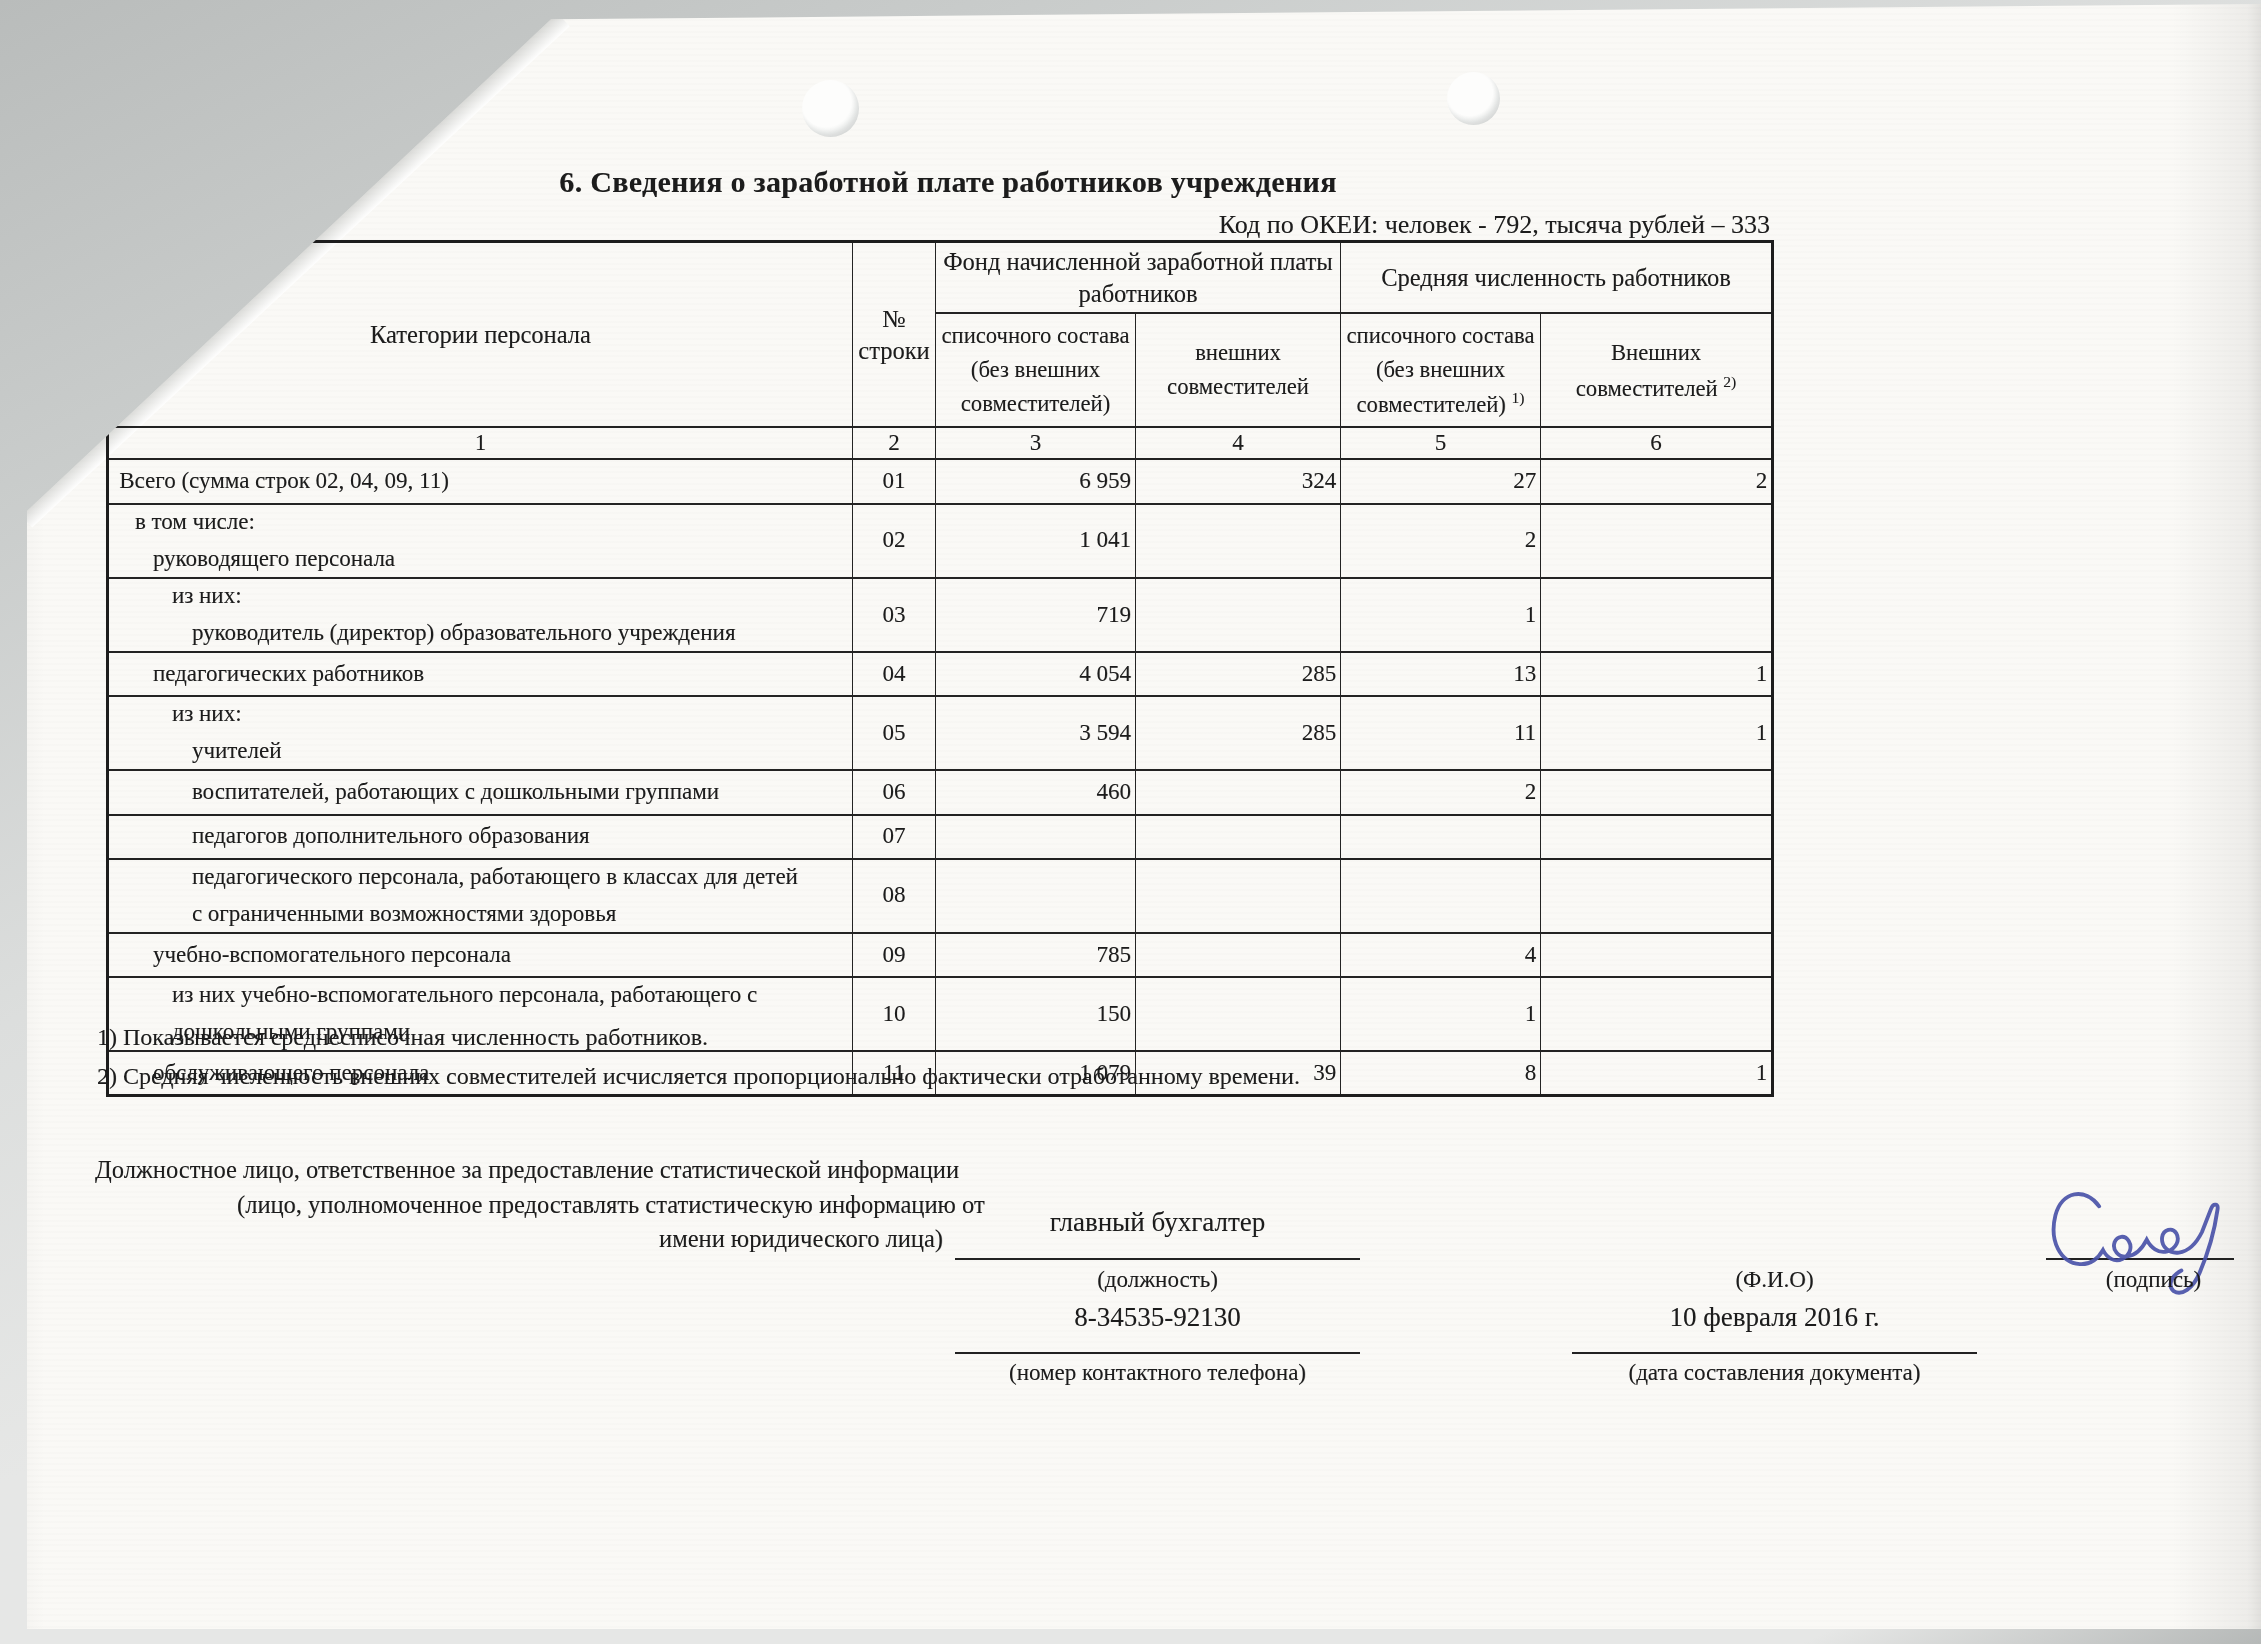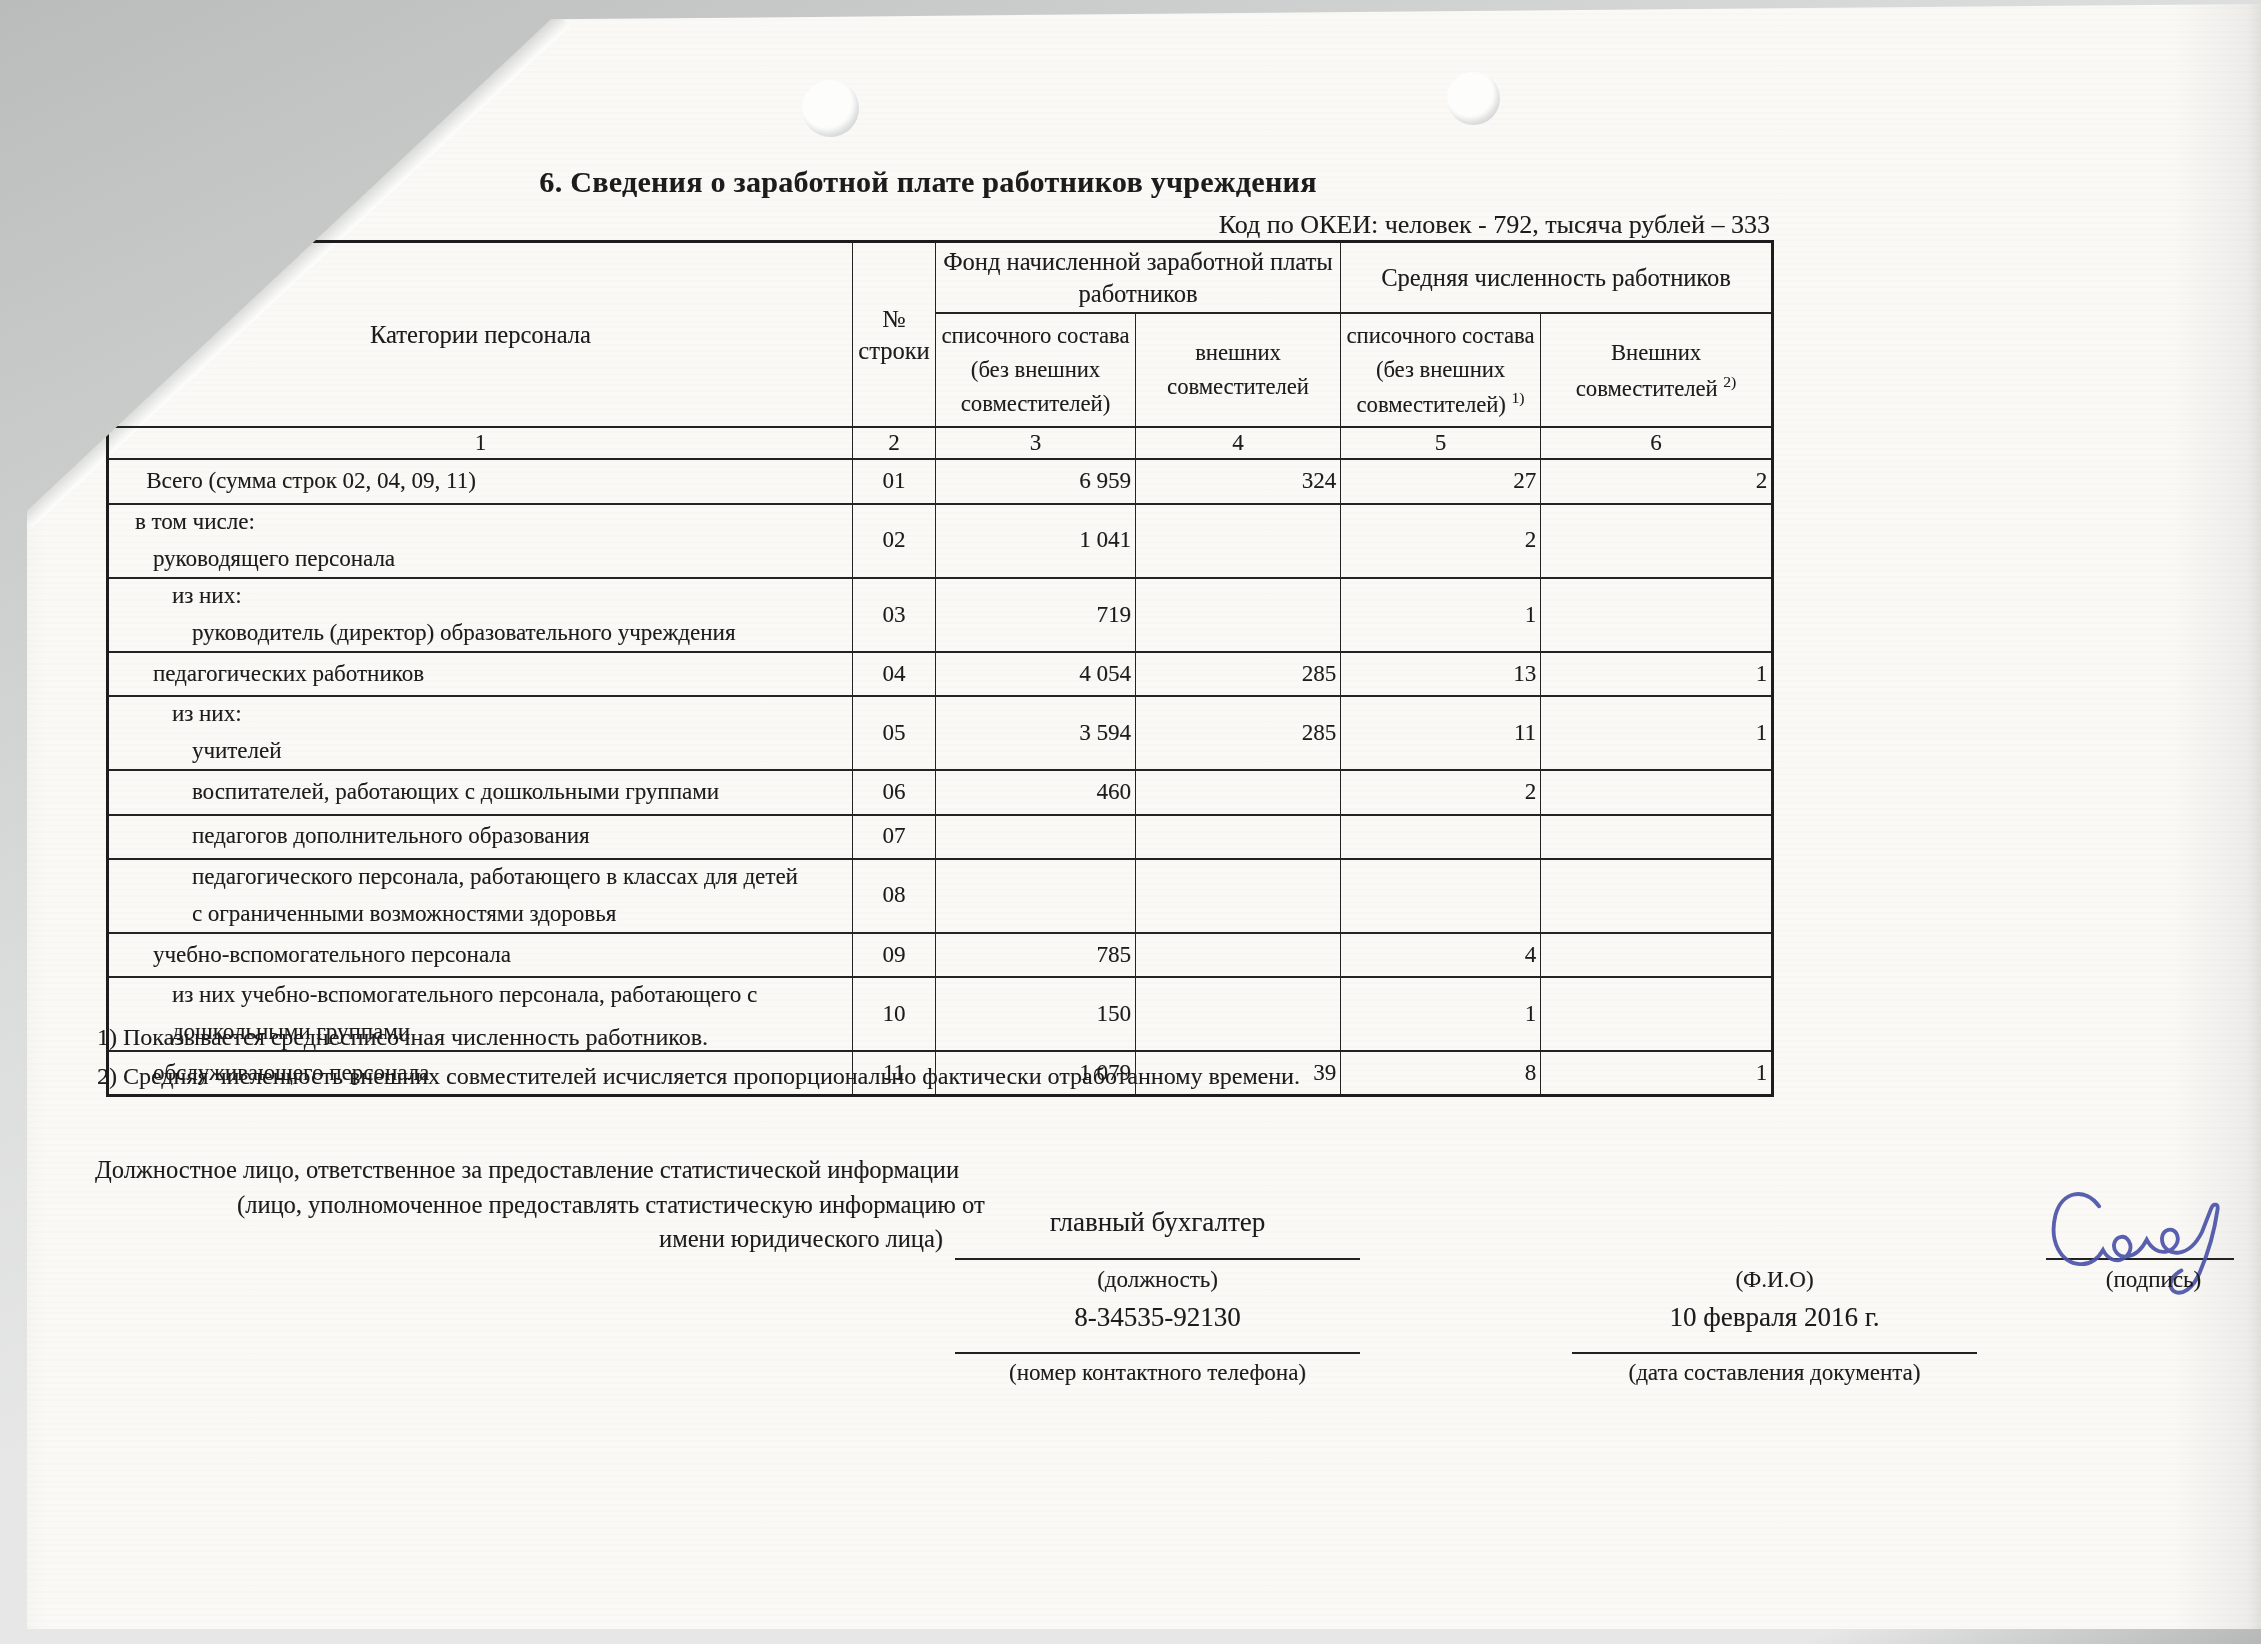--- a/index.html
+++ b/index.html
@@ -34,21 +34,21 @@
   }
   .hole {
     position: absolute; border-radius: 50%;
     background: radial-gradient(circle at 42% 38%, #fdfdfc 0 52%, #eceeed 66%, #dfe1e0 78%, rgba(0,0,0,0) 80%);
     box-shadow: inset -3.2px -4.5px 5.8px rgba(0,0,0,0.05);
   }
   .hole.h1 { left: 802px; top: 80px; width: 57px; height: 57px; }
   .hole.h2 { left: 1447px; top: 72px; width: 53px; height: 53px; }
 
   .doc-title {
-    position: absolute; left: 96px; top: 165px; width: 1664px;
+    position: absolute; left: 116px; top: 165px; width: 1664px;
     text-align: center; font-size: 30px; font-weight: bold; letter-spacing: 0.3px;
   }
   .okei-line {
     position: absolute; left: 106px; top: 210px; width: 1664px;
     text-align: right; font-size: 26px;
   }
 
   table.main {
     position: absolute; left: 106px; top: 240px; width: 1664px;
     border-collapse: collapse; table-layout: fixed;
@@ -63,21 +63,21 @@
   td.hcell { text-align: center; }
   tr.h1 td { height: 64px; font-size: 24.5px; line-height: 1.3; }
   tr.h2 td { height: 107px; font-size: 22.6px; line-height: 1.5; }
   tr.nums td { height: 30px; font-size: 23px; text-align: center; padding: 0 2.6px; }
   td.cat { text-align: left; padding-right: 6.4px; }
   td.no  { text-align: center; }
   td.num { text-align: right; padding-right: 11.6px; }
   tr.single td { height: 37px; }
   tr.double td { height: 67px; }
   .l { white-space: nowrap; }
-  .i0 { padding-left: 6.4px; margin-left: 27px; }
+  .i0 { padding-left: 6.4px; }
   .i1 { padding-left: 22px; }
   .i2 { padding-left: 40px; }
   .i3 { padding-left: 59px; }
   .i4 { padding-left: 79px; }
   .gap { margin-top: 10.3px; }
   sup.fnm { font-size: 15.5px; vertical-align: super; }
 
   .footnote { position: absolute; left: 97px; font-size: 24px; }
   .fn-1 { top: 1024px; }
   .fn-2 { top: 1063px; }

